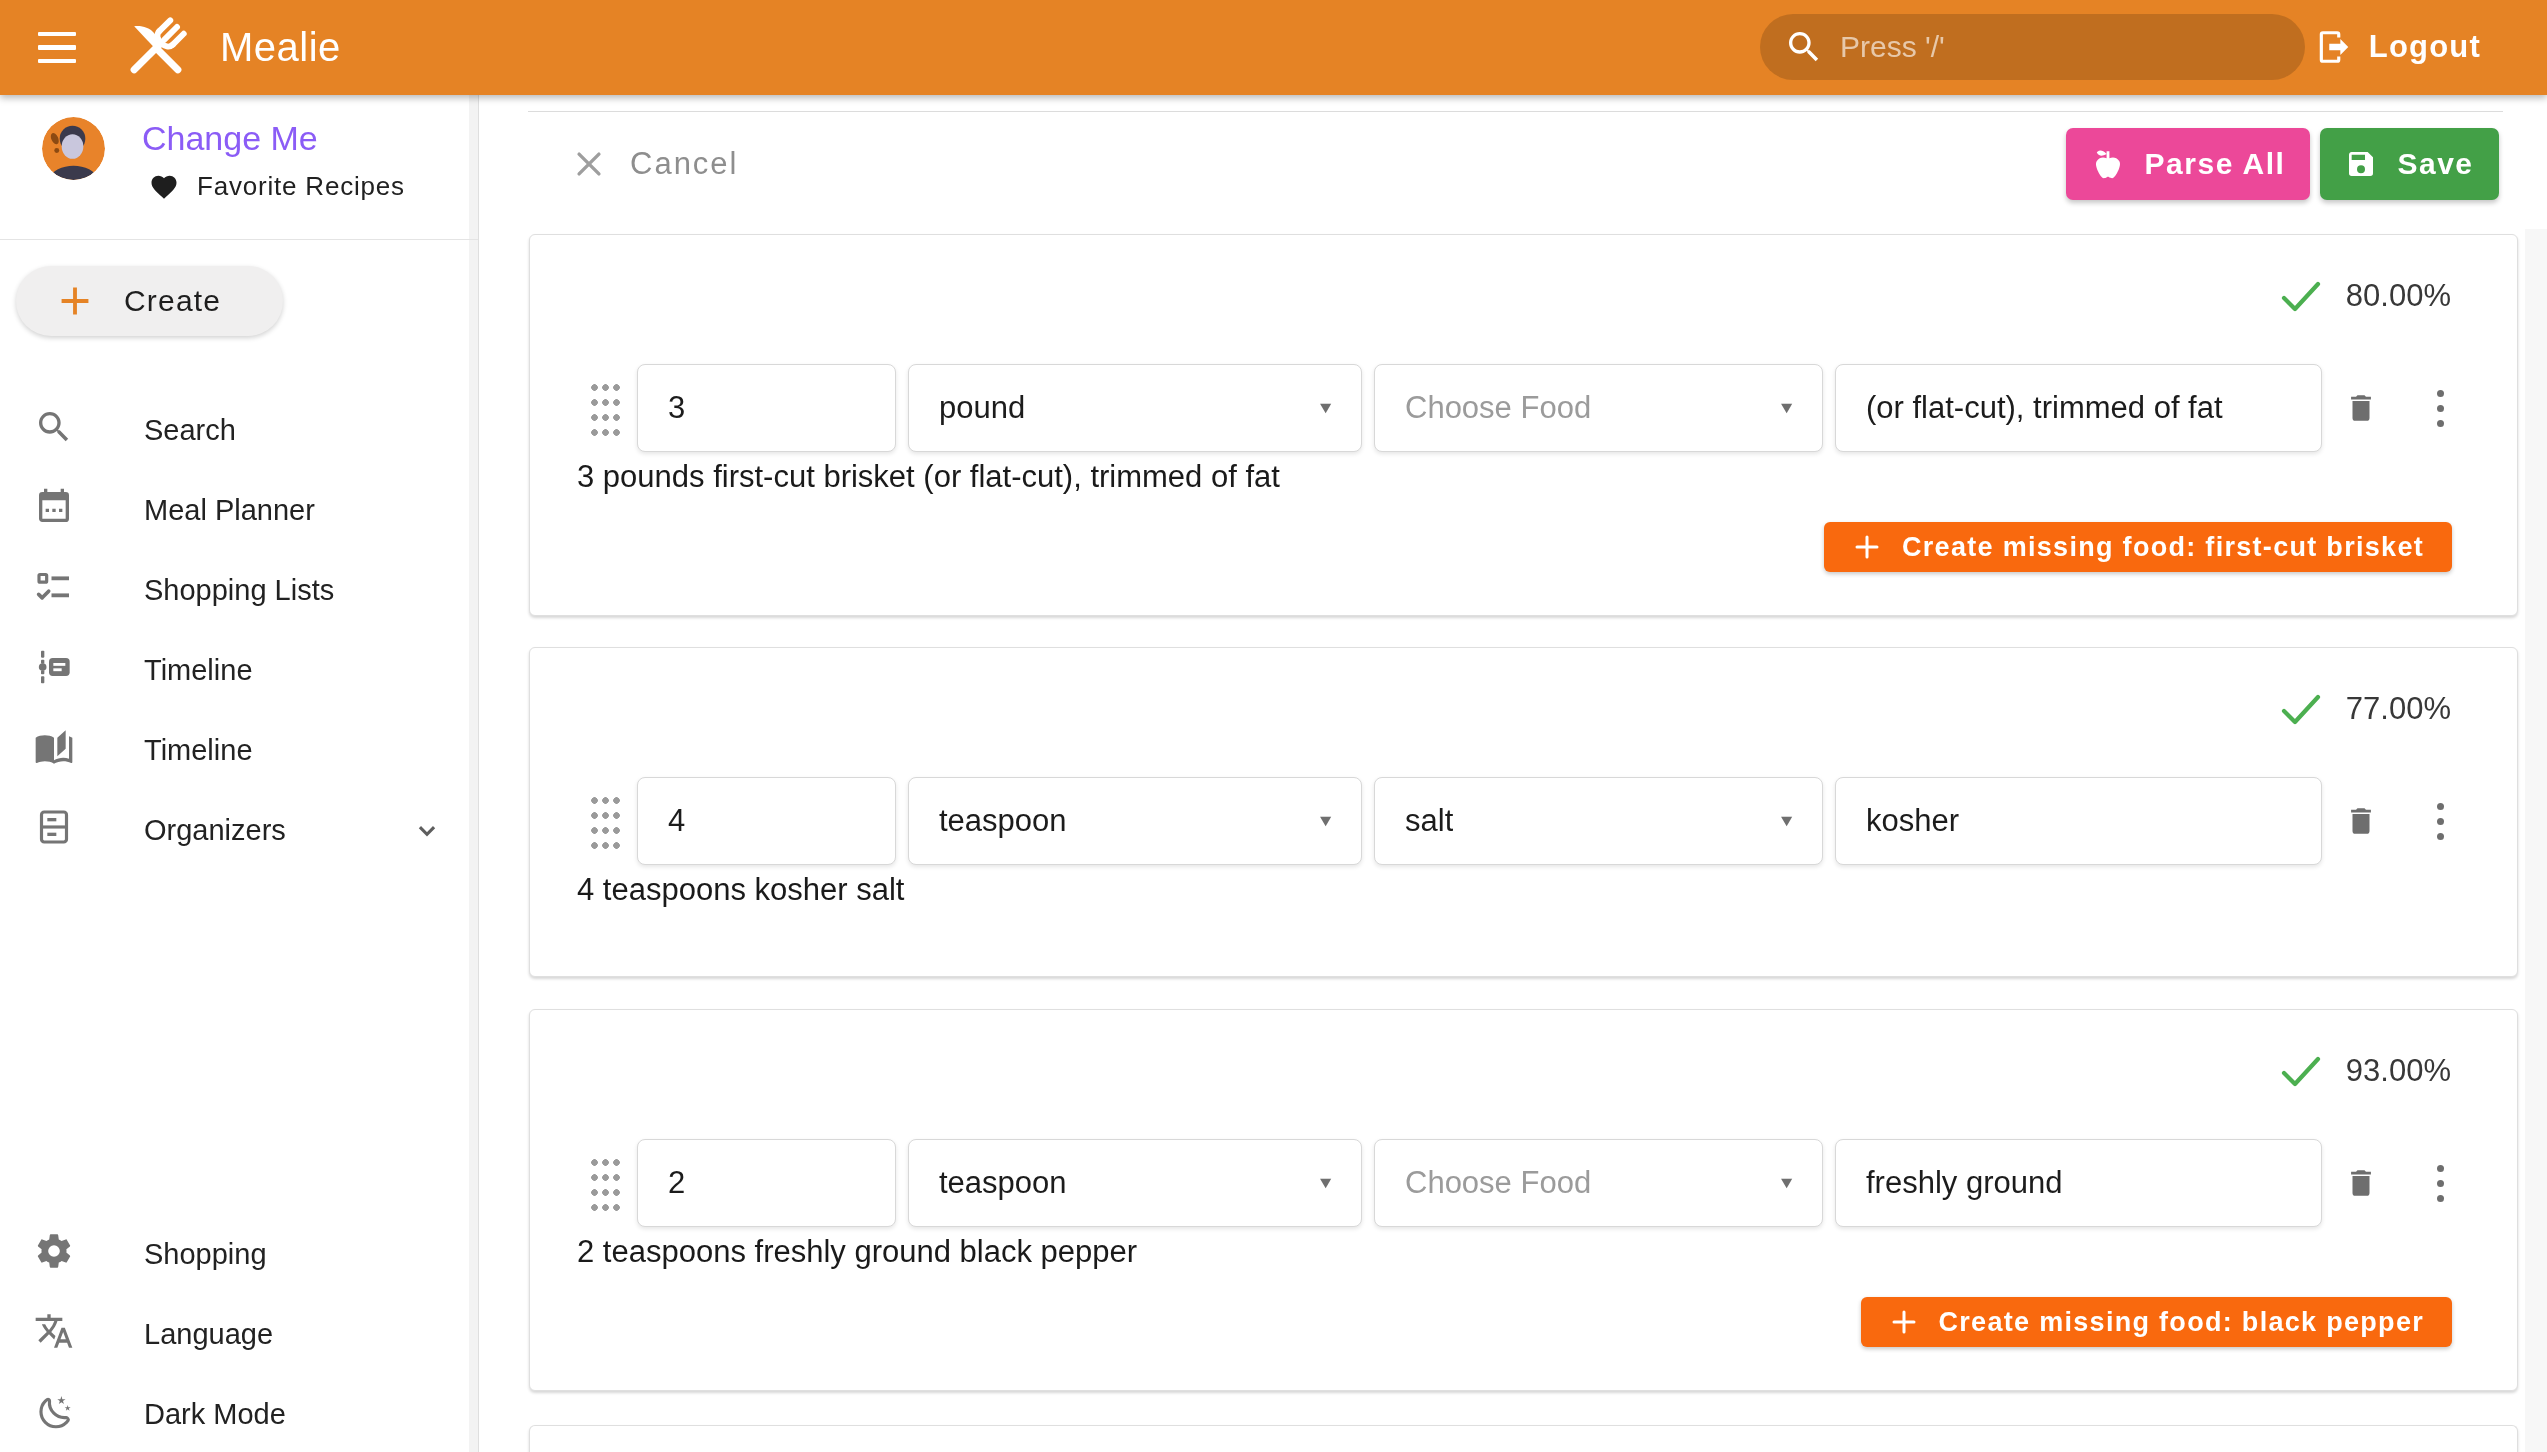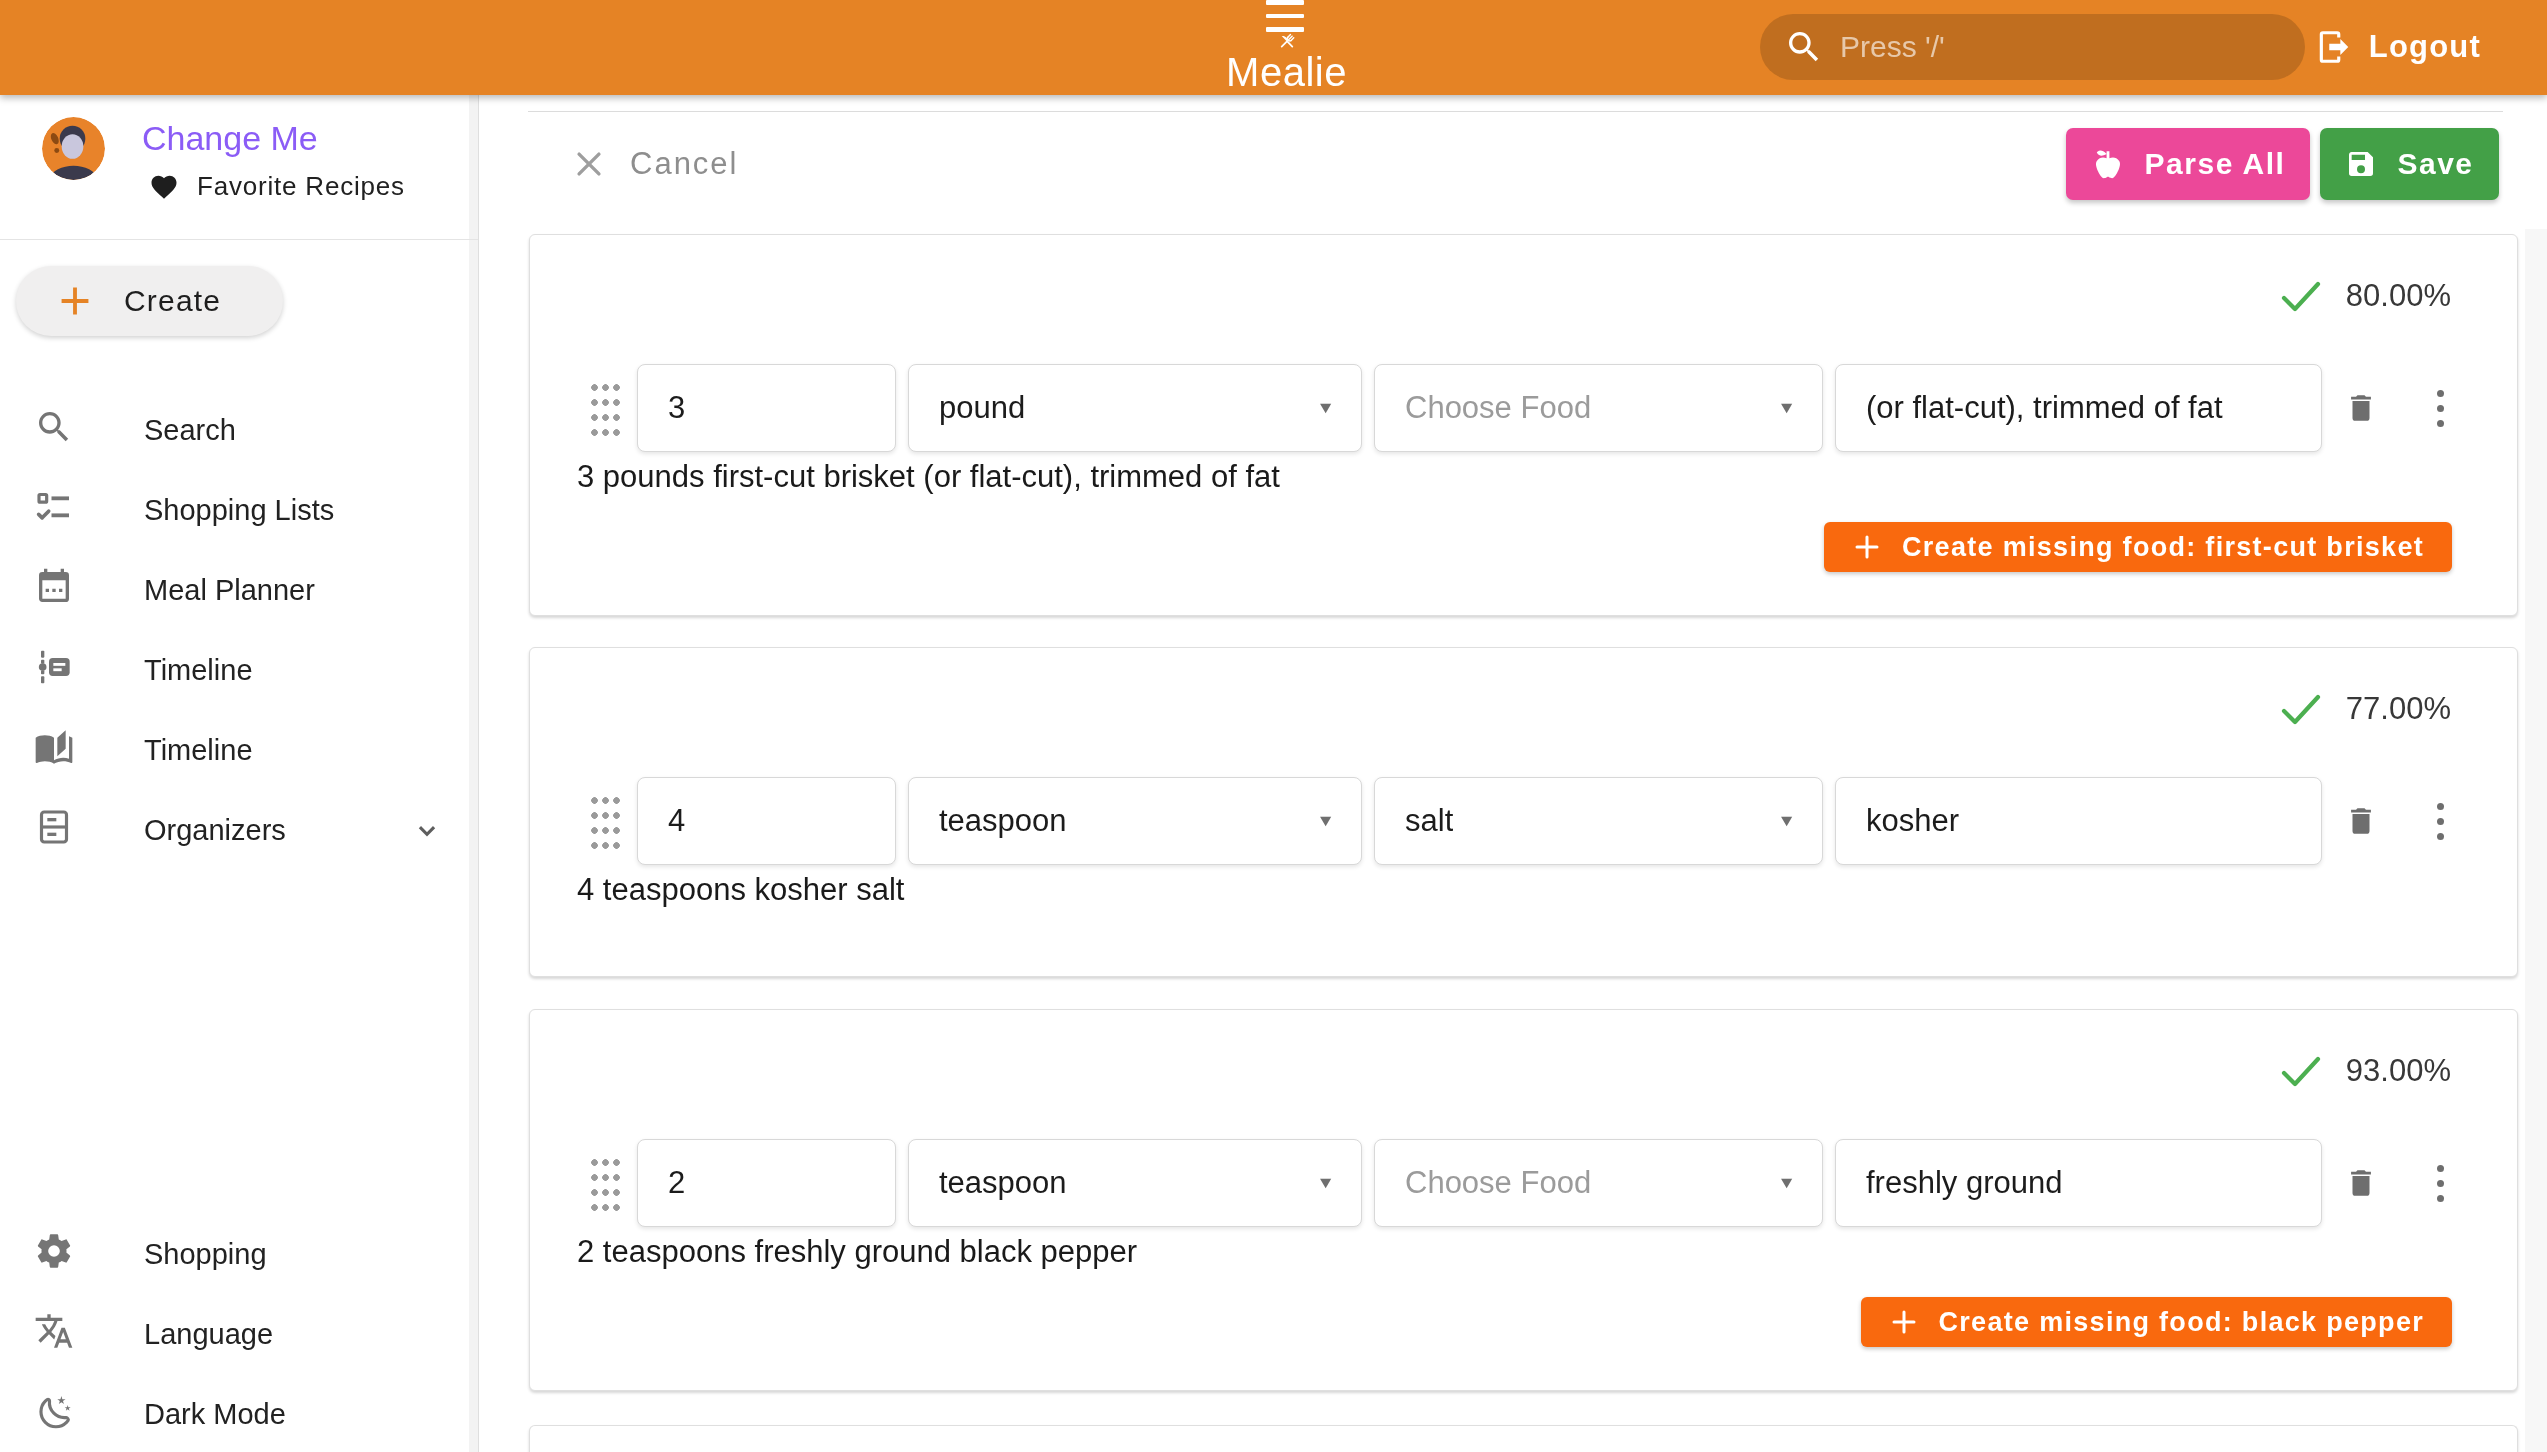--- a/index.html
+++ b/index.html
@@ -2,21 +2,21 @@
 <html><head>
 <meta charset="utf-8">
 <style>
   * { margin:0; padding:0; box-sizing:border-box; }
   html,body { width:2547px; height:1453px; overflow:hidden; background:#fff;
               font-family:"Liberation Sans","DejaVu Sans",sans-serif; }
 
   
   .appbar { position:absolute; left:0; top:0; width:2547px; height:95px;
             background:#E58325; display:flex; align-items:center;
-            box-shadow:0 3px 7px rgba(0,0,0,0.28); z-index:50;flex-direction:column; }
+            box-shadow:0 3px 7px rgba(0,0,0,0.28); z-index:50; }
   .hamburger { width:70px; height:70px; margin-left:22px; border:none; background:transparent;
                display:flex; flex-direction:column; justify-content:center; gap:9px; cursor:pointer; }
   .hamburger i { display:block; width:38px; height:4.5px; background:#fff; border-radius:1px; margin-left:16px; }
   .logo { width:76px; height:76px; margin-left:26px; }
   .app-title { color:#fff; font-size:40px; font-weight:500; margin-left:26px; letter-spacing:0.5px; }
 
   .search-pill { position:absolute; left:1760px; top:14px; width:545px; height:66px;
                  background:#C06E1F; border-radius:33px; display:flex; align-items:center; }
   .search-pill svg { margin-left:24px; flex:0 0 auto; }
   .search-pill input { background:transparent; border:none; outline:none; color:#fff;
@@ -197,34 +197,34 @@
 
   <nav class="nav-list top-nav">
     <div class="nav-item">
       <svg class="nav-icon" viewBox="0 0 24 24">
         <path fill="#757575" d="M9.5,3A6.5,6.5 0 0,1 16,9.5C16,11.11 15.41,12.59 14.44,13.73L14.71,14H15.5L20.5,19L19,20.5L14,15.5V14.71L13.73,14.44C12.59,15.41 11.11,16 9.5,16A6.5,6.5 0 0,1 3,9.5A6.5,6.5 0 0,1 9.5,3M9.5,5C7,5 5,7 5,9.5C5,12 7,14 9.5,14C12,14 14,12 14,9.5C14,7 12,5 9.5,5Z"></path>
       </svg>
       <span class="nav-label">Search</span>
     </div>
     <div class="nav-item">
       <svg class="nav-icon" viewBox="0 0 24 24">
+        <path fill="#757575" d="M19,19V8H5V19H19M16,1H18V3H19A2,2 0 0,1 21,5V19A2,2 0 0,1 19,21H5C3.89,21 3,20.1 3,19V5A2,2 0 0,1 5,3H6V1H8V3H16V1M7,13H9V15H7V13M11,13H13V15H11V13M15,13H17V15H15V13Z"></path>
+      </svg>
+      <span class="nav-label">Meal Planner</span>
+    </div>
+    <div class="nav-item">
+      <svg class="nav-icon" viewBox="0 0 24 24">
         <g stroke="#757575" fill="none">
           <rect x="3" y="4.5" width="4.6" height="4.6" rx="0.6" stroke-width="1.9"></rect>
           <line x1="10.5" y1="6.8" x2="21" y2="6.8" stroke-width="2.3"></line>
           <path d="M2.8,16.4 L4.9,18.5 L8.8,14.5" stroke-width="2.2" stroke-linecap="round" stroke-linejoin="round"></path>
           <line x1="10.5" y1="17" x2="21" y2="17" stroke-width="2.3"></line>
         </g>
       </svg>
       <span class="nav-label">Shopping Lists</span>
-    </div>
-    <div class="nav-item">
-      <svg class="nav-icon" viewBox="0 0 24 24">
-        <path fill="#757575" d="M19,19V8H5V19H19M16,1H18V3H19A2,2 0 0,1 21,5V19A2,2 0 0,1 19,21H5C3.89,21 3,20.1 3,19V5A2,2 0 0,1 5,3H6V1H8V3H16V1M7,13H9V15H7V13M11,13H13V15H11V13M15,13H17V15H15V13Z"></path>
-      </svg>
-      <span class="nav-label">Meal Planner</span>
     </div>
     <div class="nav-item">
       <svg class="nav-icon" viewBox="0 0 24 24">
         <g fill="#757575">
           <rect x="4.2" y="2.2" width="2" height="4.2" rx="0.5"></rect>
           <rect x="4.2" y="7.6" width="2" height="2.4" rx="0.5"></rect>
           <circle cx="5.2" cy="12" r="2.3"></circle>
           <rect x="4.2" y="14" width="2" height="2.4" rx="0.5"></rect>
           <rect x="4.2" y="17.6" width="2" height="4.2" rx="0.5"></rect>
           <rect x="9" y="6.6" width="12.4" height="10.8" rx="2.2"></rect>

